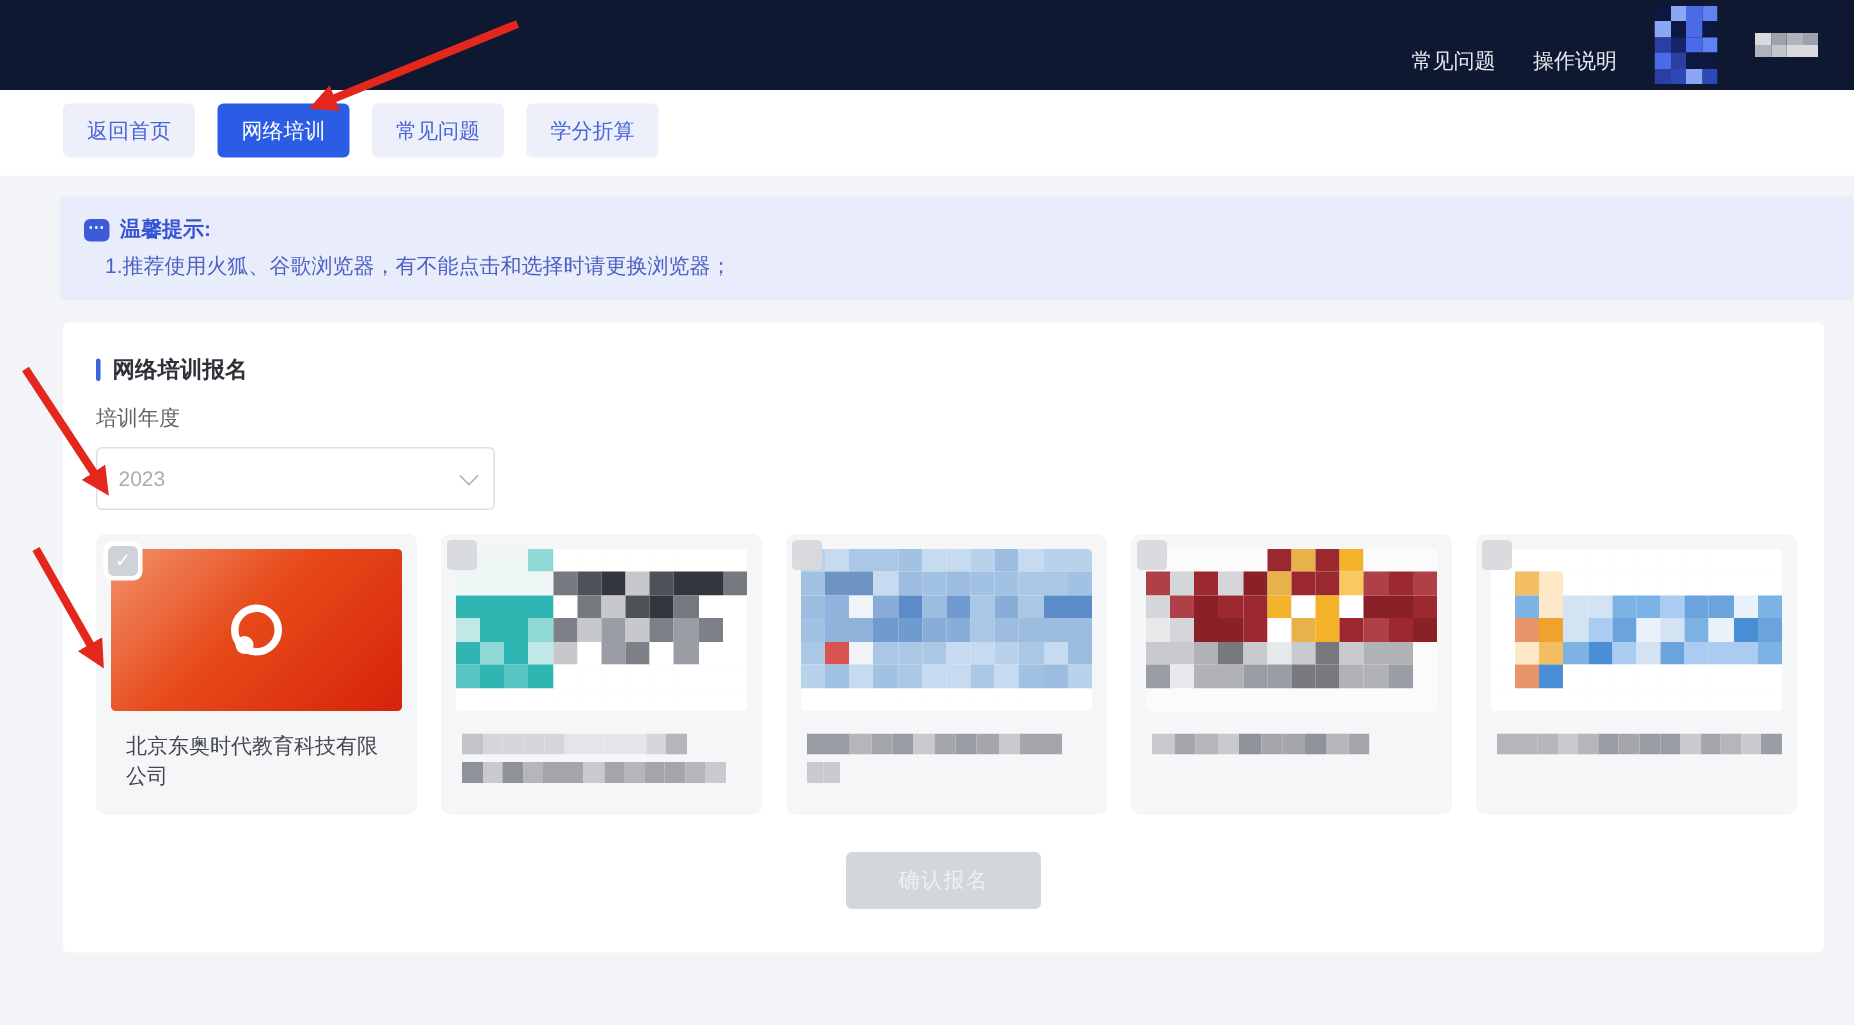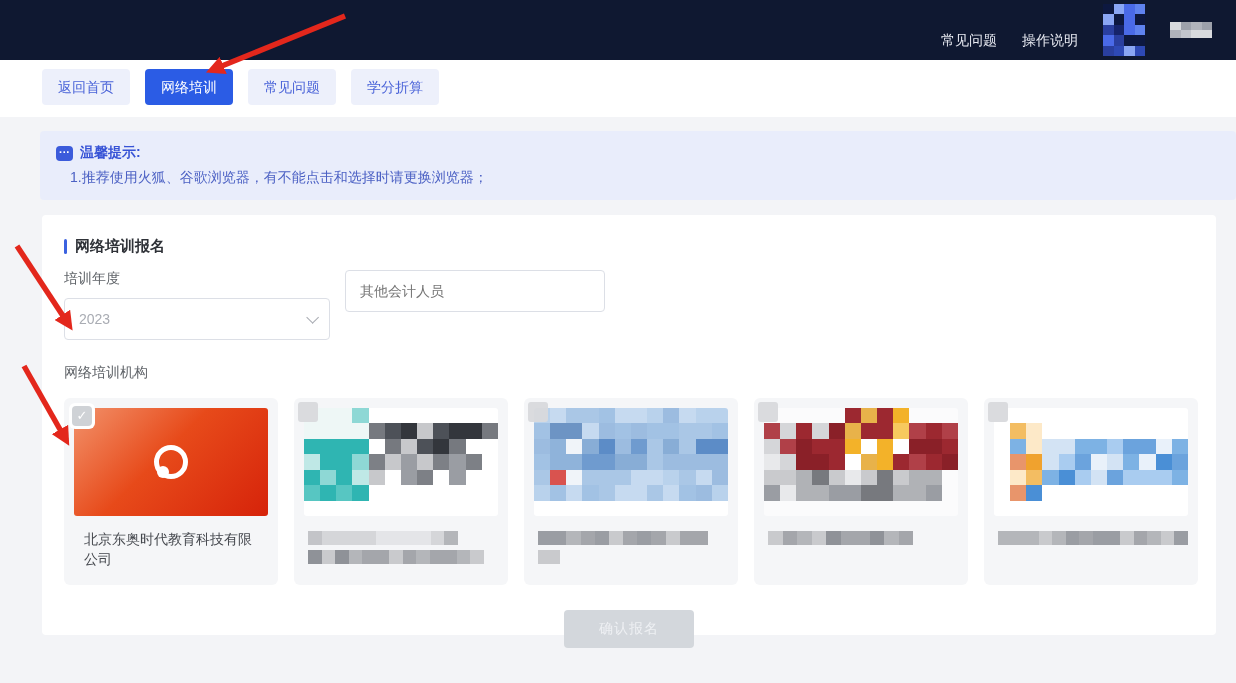--- a/index.html
+++ b/index.html
@@ -166,25 +166,23 @@
 
     <div class="form-row">
       <div class="field">
         <div class="field-label">培训年度</div>
         <div class="selectbox">
           <span>2023</span>
           <span class="chev"></span>
         </div>
       </div>
       <div class="field">
-        <input class="inputbox" readonly="" placeholder="其他会计人员" style="">
       </div>
     </div>
 
-    <div class="inst-label">网络培训机构</div>
 
     <div class="cards" id="cards">
         <div class="card">
           <div class="logo-area logo-dongao">
             <div class="dongao-ring"></div>
           </div>
           <div class="check-chip">
             <div class="check-inner">✓</div>
           </div>
           <div class="card-caption">北京东奥时代教育科技有限公司</div>

